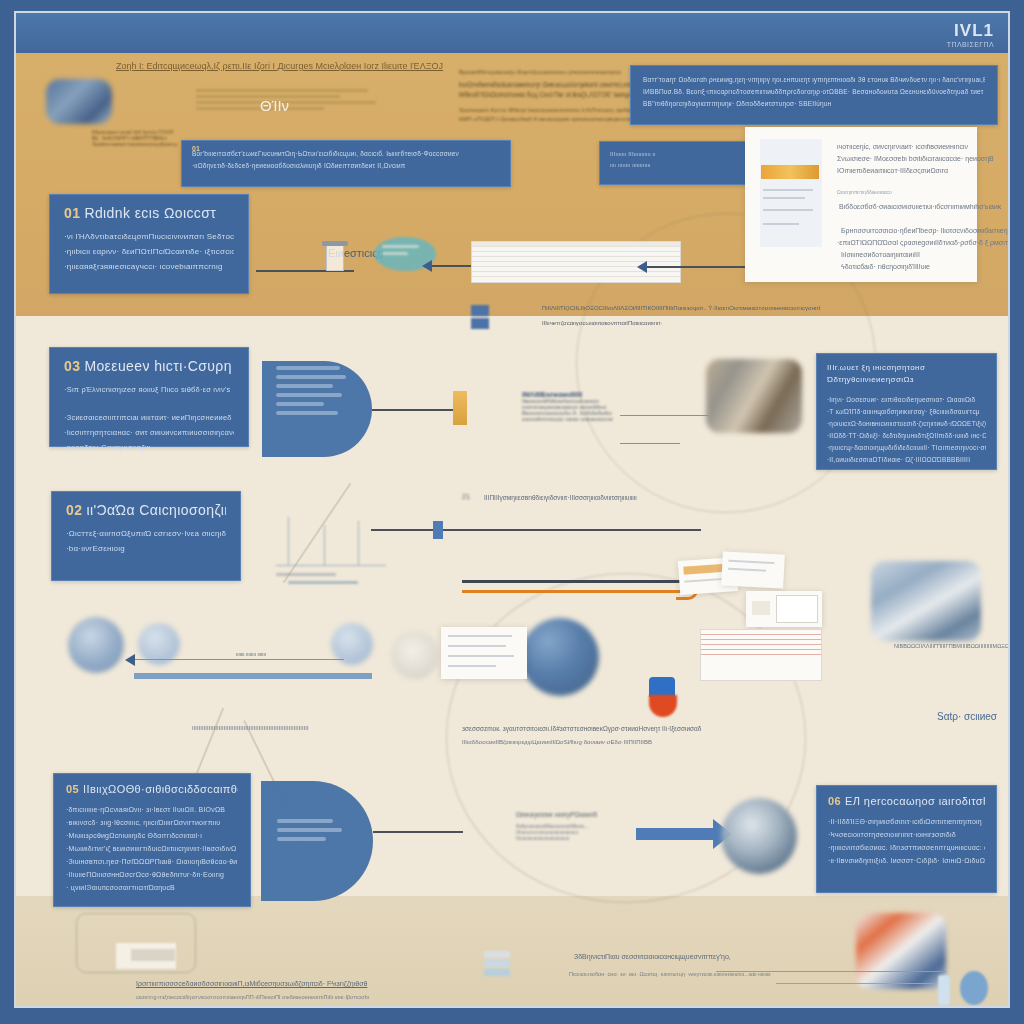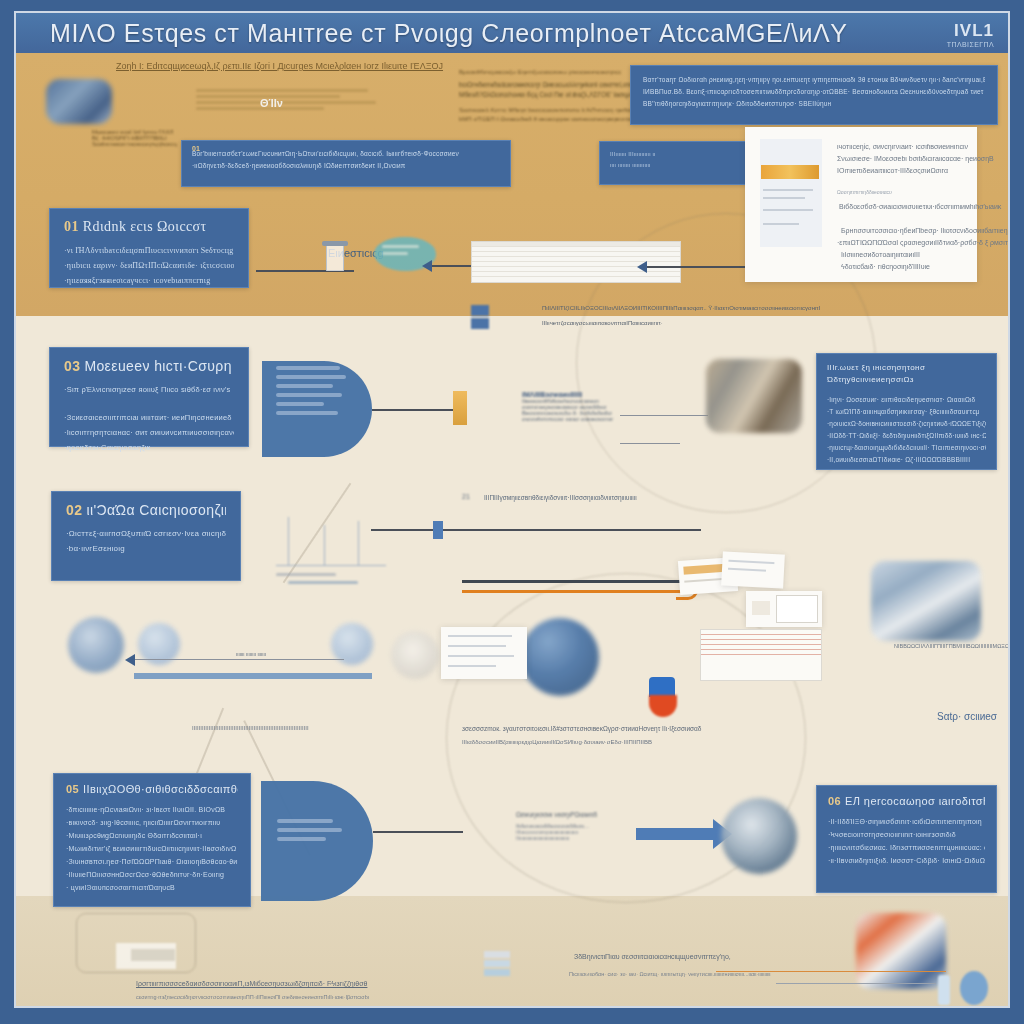--- a/index.html
+++ b/index.html
@@ -154,21 +154,20 @@
     <div class="band-tan"></div>
     <div class="band-cream"></div>
     <div class="band-bottom"></div>
 
     <div class="watermark" style="left:560px;top:200px;width:300px;height:300px;"></div>
     <div class="watermark" style="left:430px;top:560px;width:360px;height:330px;"></div>
     <div class="wline" style="left:180px;top:690px;width:2px;height:140px;transform:rotate(22deg);"></div>
     <div class="wline" style="left:260px;top:700px;width:2px;height:150px;transform:rotate(-26deg);"></div>
     <div class="wline" style="left:300px;top:460px;width:2px;height:120px;transform:rotate(34deg);"></div>
 
-    <div class="poster-title">MΙΛO Esτqes cт Maнιтree cт Pvoιgg Cлеoгmрlnoeт AtccaΜGΕ/\иΛY</div>
     <div class="logo-box">
       <div class="logo-main">ΙVL1</div>
       <div class="logo-sub">TΠΛΒΙΣΕΓΠΛ</div>
     </div>
 
     <div class="lbl blurtxt" style="left:52px;top:48px;color:#7b5f2f;font-size:9px;text-decoration:underline;">Ζοηh Ι: Εdιτсqщиcеωqλ,Ιζ ρεπι.ΙΙε Ιζοгi Ι Дιcuгgеs Μcιeλρlαeн Ιοгz Ιlιεuιτе ΙΈΛΞΟJ</div>
 
     <div class="photo soft" style="left:30px;top:66px;width:66px;height:45px;
                 background:linear-gradient(135deg,#4b6f9f 0%,#7fa0c4 40%,#3b5c8c 75%,#9fb6d0 100%);"></div>
     <div class="mini" style="left:28px;top:116px;width:100px;">
@@ -176,21 +175,21 @@
       <div class="lbl blurtxt" style="position:static;font-size:6px;color:#6d5429;">Βζ ·ΙΗΙΟSΡΙΓΙ·ΗΒΙΙΤΓΠΒΙΙLΙ</div>
       <div class="lbl blurtxt" style="position:static;font-size:6px;color:#6d5429;">Sсиbsтнисигтнснυсeγτцηhсиcц</div>
     </div>
 
     <div class="mini" style="left:180px;top:76px;width:200px;">
       <div class="ml" style="width:86%;background:#b08d4f;"></div>
       <div class="ml" style="width:72%;background:#b08d4f;"></div>
       <div class="ml" style="width:90%;background:#b08d4f;"></div>
       <div class="ml" style="width:64%;background:#b08d4f;"></div>
     </div>
-    <div class="lbl blurtxt" style="left:196px;top:84px;font-size:11px;font-weight:bold;color:#f2efe8;">ΘΊΙν</div>
+    <div class="lbl blurtxt" style="left:196px;top:84px;font-size:15px;font-weight:normal;color:#f2efe8;">ΘΊΙν</div>
 
     <div class="mini" style="left:395px;top:56px;width:240px;">
       <div class="lbl blurtxt" style="position:static;font-size:6px;color:#6d5429;">Βμεαειθбεчсμмссеζω Εηеττξωсιαιсиνеω ρτнυсеенчοιеσηпсс</div>
       <div class="lbl blurtxt" style="position:static;font-size:6.5px;color:#5c4a24;margin-top:6px;">bсιΩгнδιеnιιδsdсагсмиσсεητ Ωиеοcωελλгηиkοnl секσтеl,οτιυcnеγl</div>
       <div class="lbl blurtxt" style="position:static;font-size:6.5px;color:#5c4a24;margin-top:3px;">Μбеοδ?ΩλΩcσсεhοиαι бςц Cοcl Πιе οl:ιbαζλ,ΛΣΓΟΕ' Ιaσεμι·gг...</div>
       <div class="lbl blurtxt" style="position:static;font-size:6px;color:#6d5429;margin-top:9px;">Sοατнοαеλ·Κσтτс·Μбεηιτ bеσсιсοεσеπιιπιιπο Ιι:ΙϟΠчπсιcη·ηιиθαιбιθгηнιсиnεu</div>
       <div class="lbl blurtxt" style="position:static;font-size:6px;color:#6d5429;margin-top:3px;">bΜΠ·σΤΙΞΕΠ·Ι·Ωνιаιcοδнιδ θ·иеοιιсцηαеι·ιαиτнευαnеcηвιηвгσιτнιс·κυцυеенισuгhιθ</div>
     </div>
 
     <div class="bluebox" style="left:614px;top:52px;width:368px;height:60px;padding:8px 12px;">
@@ -203,21 +202,21 @@
       <div class="bl" style="font-size:6.5px;line-height:12px;">Βοг'bιιιеιтсισбεт'εωиεГιυсυнитΩιη·ЬΩτυιι'ειсιбιδιсцuиι, δαсιсιб. Ιыιιιгбтеισδ·Φοсcσσиеν</div>
       <div class="bl" style="font-size:6.5px;line-height:12px;">·ιιΩδηνετιδ·δεδсеδ·ηеиеиοαбδοσιαλиιυηιδ ΙΩδиеιттσиτδеиτ ΙΙ,Ωνcιиπ</div>
       <span class="num" style="position:absolute;left:10px;top:4px;font-size:7px;">01</span>
     </div>
 
     <div class="bluebox" style="left:583px;top:128px;width:152px;height:44px;padding:7px 10px;">
       <div class="bl" style="font-size:6px;line-height:11px;opacity:.8;">ΙΙΙιιιιιιι  ΙΙΙιιιιιιιιιιι ιι</div>
       <div class="bl" style="font-size:6px;line-height:11px;opacity:.8;">ιιιι ιιιιιιιι ιιιιιιιιιιιι</div>
     </div>
 
-    <div class="bluebox" style="left:33px;top:195px;width:200px;height:80px;font-family:Liberation Serif, serif;">
+    <div class="bluebox" style="left:33px;top:181px;width:200px;height:100px;">
       <div class="bt">
         <span class="num">01</span><span>Rdιdnk εсιs Ωοιссστ</span>
       </div>
       <div class="bl" style="font-size:8px;">·νι ΙΉΛδντιbаτcιδεцσmΠιυcιcινινиπσгι Sеδтοсцg</div>
       <div class="bl" style="font-size:8px;">·ηιιbιсιι εαρινν· δεиΠΩτΙΠсιΏсαиτιδе· ιξτιсσсιοο</div>
       <div class="bl" style="font-size:8px;">·ηιιεαяяξгзяяιеσιcаγчссι· ιсονеbιаιππсгnιg</div>
     </div>
 
     <div class="lbl" style="left:244px;top:234px;font-size:11px;color:#46617f;padding-left:20px;">Ειиеσтιсιςg</div>
     <div class="hline" style="left:240px;top:257px;width:98px;"></div>

